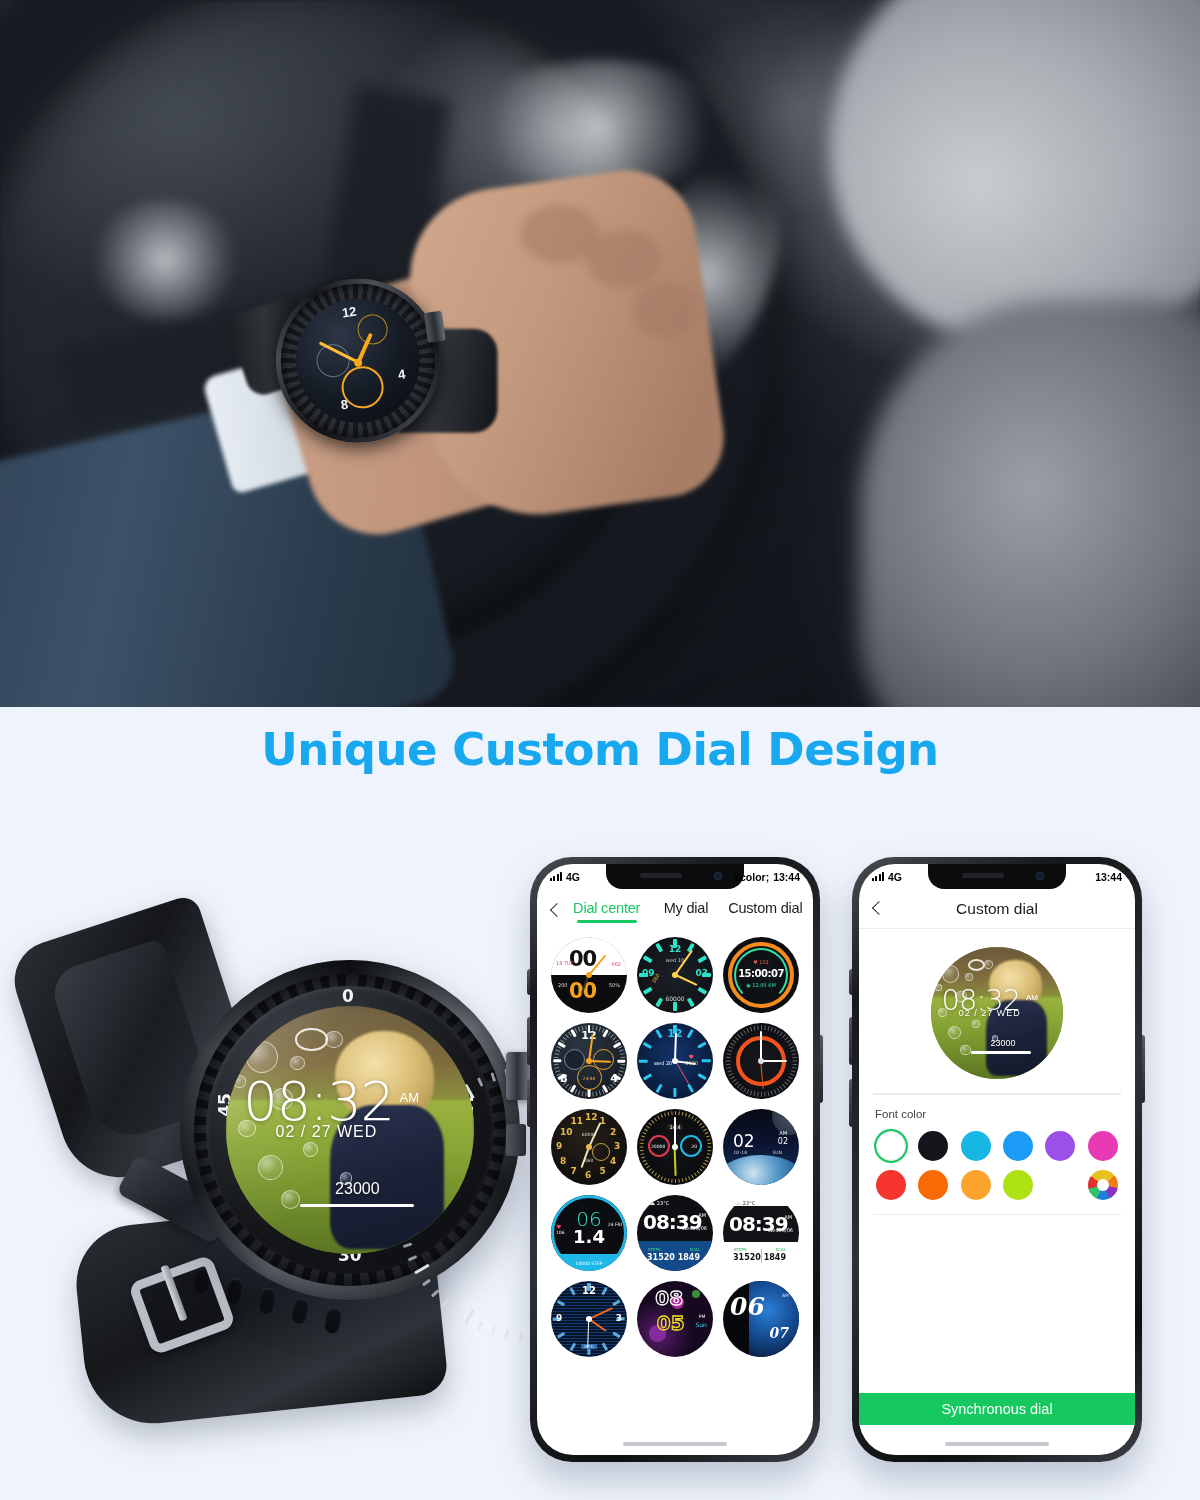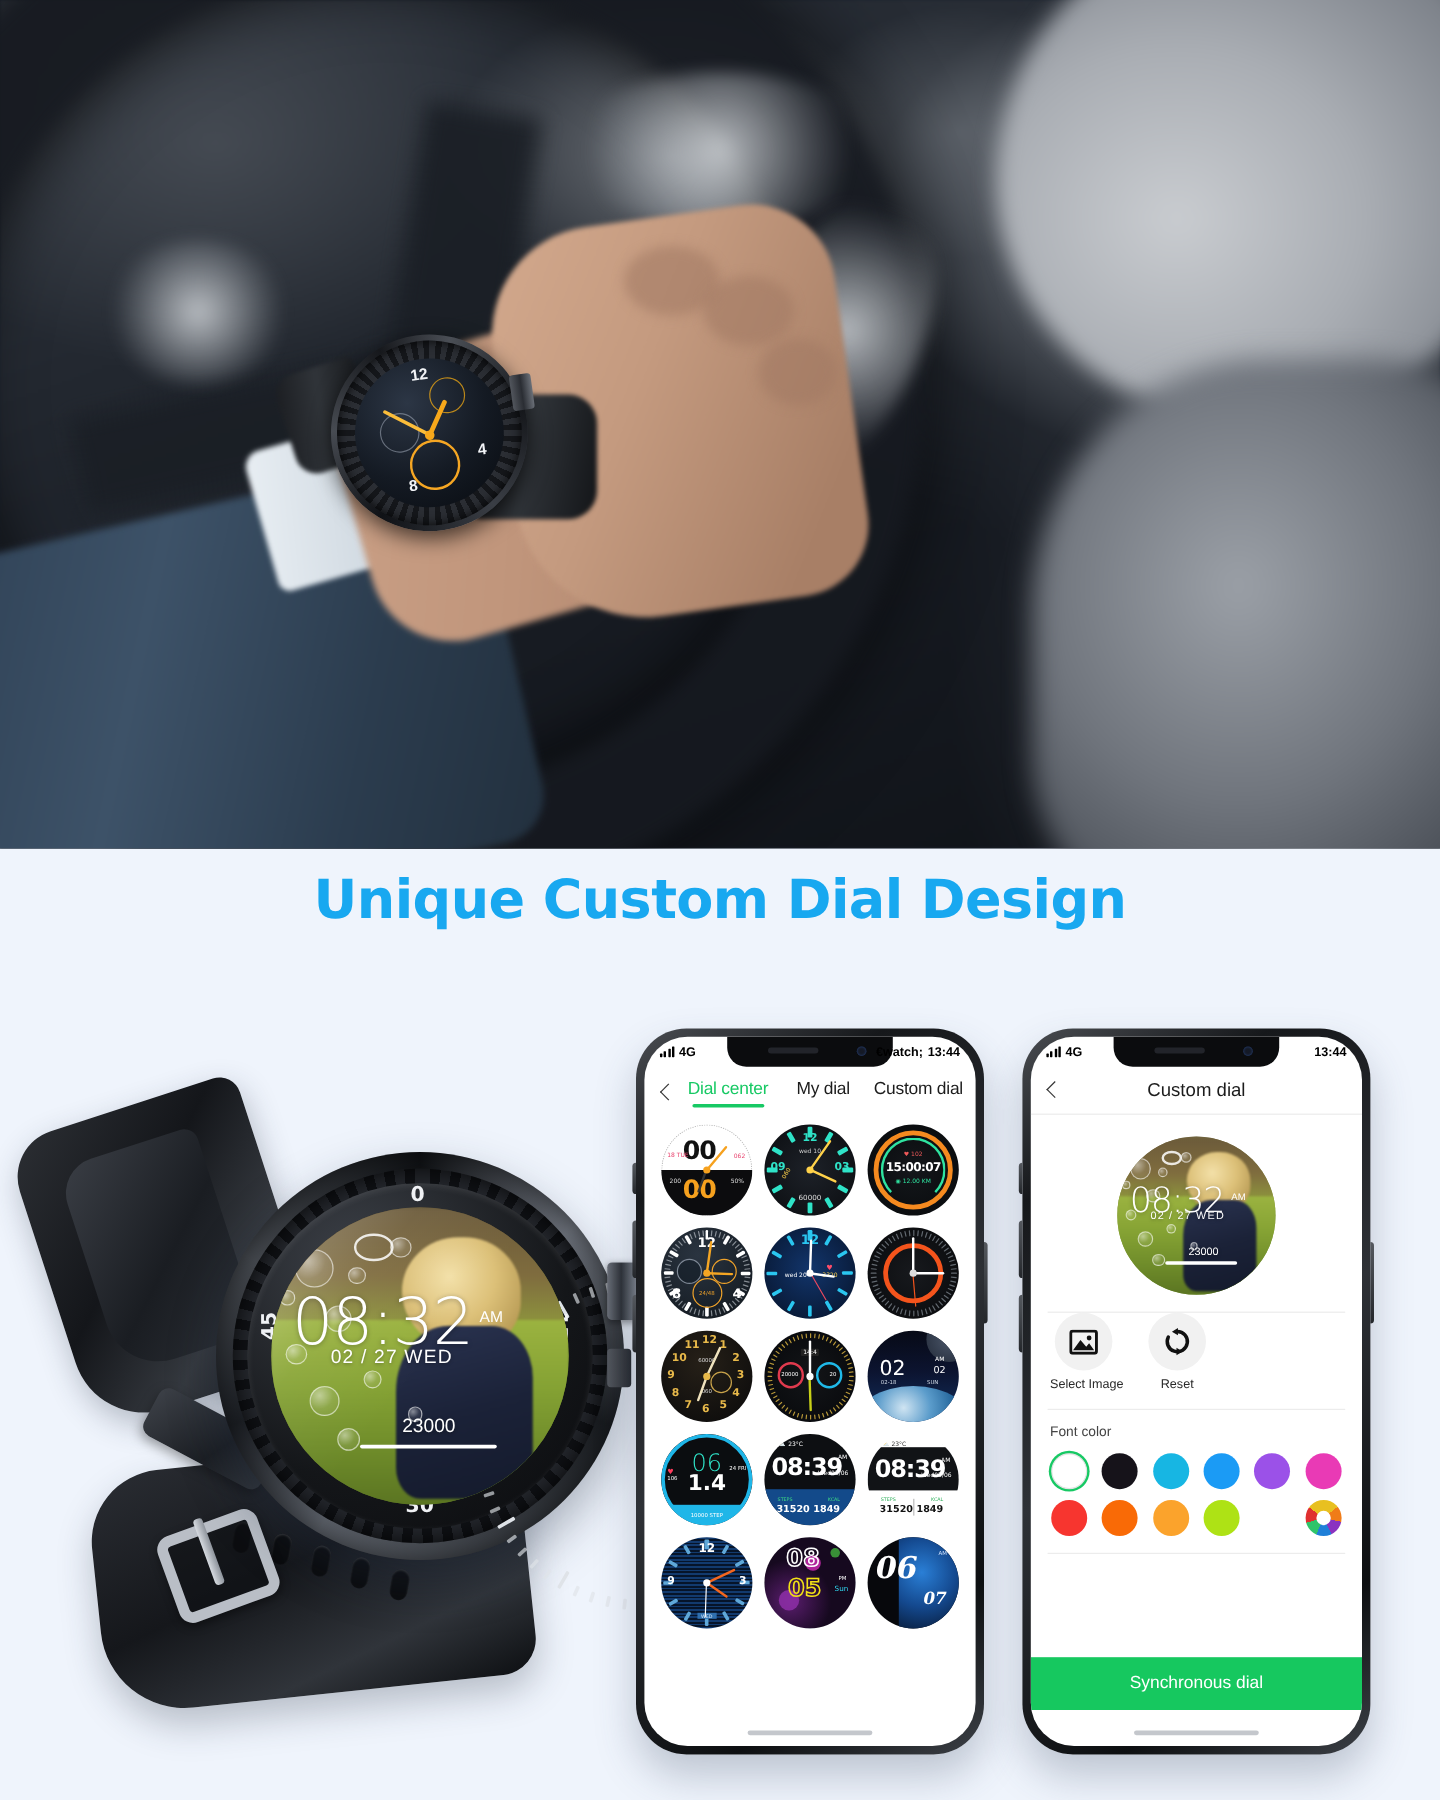--- a/index.html
+++ b/index.html
@@ -442,21 +442,21 @@
     display: flex; align-items: center; justify-content: center; margin: 0 auto 6px auto;
   }
   .bg-act-label { font-size: 10.5px; color: #2a2a2a; white-space: nowrap; }
   .swatches {
     padding: 2px 14px 14px 14px;
     display: grid; grid-template-columns: repeat(6, 1fr); gap: 9px 6px; justify-items: center;
   }
   .sw { width: 30px; height: 30px; border-radius: 50%; }
   .sw.selected { background: #fff; border: 1.5px solid #e3e3e3; box-shadow: 0 0 0 2px #17c964; }
   .sync-btn {
-    position: absolute; left: 0; right: 0; bottom: 30px; height: 44px;
+    position: absolute; left: 0; right: 0; bottom: 30px; height: 32px;
     background: #16c85f; color: #fff; font-size: 14.5px;
     display: flex; align-items: center; justify-content: center;
   }
 </style>
 </head>
 <body>
 
 <div class="hero">
   <div class="hero-bg"></div>
   <div class="wheel"></div>
@@ -626,21 +626,21 @@
         <div class="sb-left">
           <span class="bars">
               <i></i>
               <i></i>
               <i></i>
               <i></i>
             </span>
           <span>4G</span>
         </div>
         <div class="sb-right">
-          <span>€watch;</span>
+          <span>€color;</span>
           <span>13:44</span>
         </div>
       </div>
       <div class="tabbar">
         <div class="back-chev"></div>
         <div class="tab active">Dial center</div>
         <div class="tab">My dial</div>
         <div class="tab">Custom dial</div>
       </div>
       <div class="grid" id="wf-grid">
@@ -1088,42 +1088,20 @@
             </div>
           <div class="pd-time" style="font-size:29px;left:8%;top:27%">08:32</div>
           <div class="pd-ampm" style="font-size:8px;left:72%;top:35%">AM</div>
           <div class="pd-date" style="font-size:9px;left:21%;top:46%">02 / 27 WED</div>
           <div class="pd-steps" style="font-size:9px;left:45%;top:69%">23000</div>
           <div class="pd-bar" style="top:79%"></div>
         </div>
       </div>
 
       <div class="sect-div"></div>
-      <div class="bg-actions">
-        <div class="bg-act">
-          <div class="bg-circ">
-            <svg width="24" height="21" viewBox="0 0 24 21" aria-hidden="true">
-              <rect x="1.3" y="1.3" width="21.4" height="18.4" rx="1.6" fill="none" stroke="#111" stroke-width="2.4"></rect>
-              <circle cx="16.6" cy="7" r="2" fill="#111"></circle>
-              <path d="M3.2 17.2 L9.4 8.6 L14.2 14.2 L16.6 11.4 L20.8 17.2 Z" fill="#111"></path>
-            </svg>
-          </div>
-          <div class="bg-act-label">Select Image</div>
-        </div>
-        <div class="bg-act">
-          <div class="bg-circ">
-            <svg width="24" height="24" viewBox="0 0 24 24" aria-hidden="true">
-              <path d="M12 3.6 A8.4 8.4 0 1 1 4.6 8.2" fill="none" stroke="#111" stroke-width="2.9" stroke-linecap="round"></path>
-              <path d="M12.6 0.6 L12.6 6.8 L7.6 3.7 Z" fill="#111"></path>
-              <path d="M11.4 23.4 L11.4 17.2 L16.4 20.3 Z" fill="#111"></path>
-            </svg>
-          </div>
-          <div class="bg-act-label">Reset</div>
-        </div>
-      </div>
 
       <div class="sect-div"></div>
       <div class="sect-label">Font color</div>
       <div class="swatches" id="swatches">
           <div class="sw selected"></div>
           <div class="sw" style="background: rgb(22, 19, 26);"></div>
           <div class="sw" style="background: rgb(23, 182, 227);"></div>
           <div class="sw" style="background: rgb(27, 155, 245);"></div>
           <div class="sw" style="background: rgb(155, 81, 232);"></div>
           <div class="sw" style="background: rgb(233, 58, 181);"></div>

